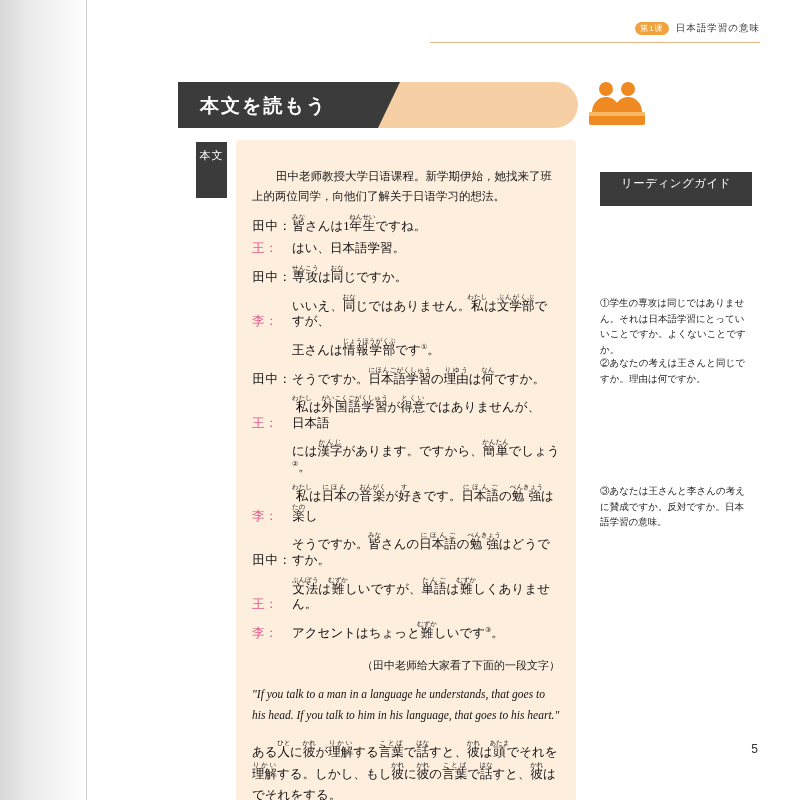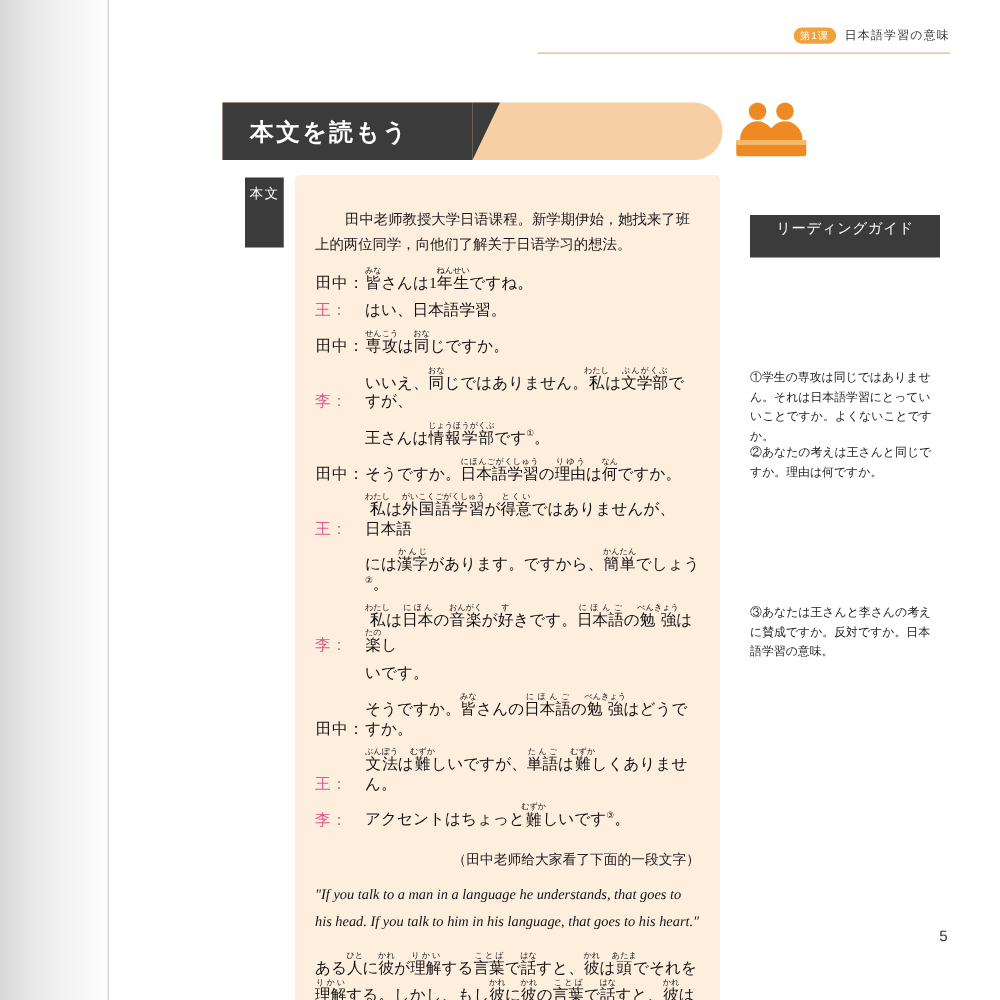--- a/index.html
+++ b/index.html
@@ -340,24 +340,20 @@
         <div class="line">
           <span class="spk plain"></span>
           <span class="txt">には<ruby>漢字<rt>かんじ</rt></ruby>があります。ですから、<ruby>簡単<rt>かんたん</rt></ruby>でしょう<span class="sup">②</span>。</span>
         </div>
 
         <div class="line">
           <span class="spk pink">李：</span>
           <span class="txt"><ruby>私<rt>わたし</rt></ruby>は<ruby>日本<rt>にほん</rt></ruby>の<ruby>音楽<rt>おんがく</rt></ruby>が<ruby>好<rt>す</rt></ruby>きです。<ruby>日本語<rt>にほんご</rt></ruby>の<ruby>勉強<rt>べんきょう</rt></ruby>は<ruby>楽<rt>たの</rt></ruby>し</span>
         </div>
 
-        <div class="line">
-          <span class="spk plain"></span>
-          <span class="txt">いです。</span>
-        </div>
 
         <div class="line">
           <span class="spk plain">田中：</span>
           <span class="txt">そうですか。<ruby>皆<rt>みな</rt></ruby>さんの<ruby>日本語<rt>にほんご</rt></ruby>の<ruby>勉強<rt>べんきょう</rt></ruby>はどうですか。</span>
         </div>
 
         <div class="line">
           <span class="spk pink">王：</span>
           <span class="txt"><ruby>文法<rt>ぶんぽう</rt></ruby>は<ruby>難<rt>むずか</rt></ruby>しいですが、<ruby>単語<rt>たんご</rt></ruby>は<ruby>難<rt>むずか</rt></ruby>しくありません。</span>
         </div>

